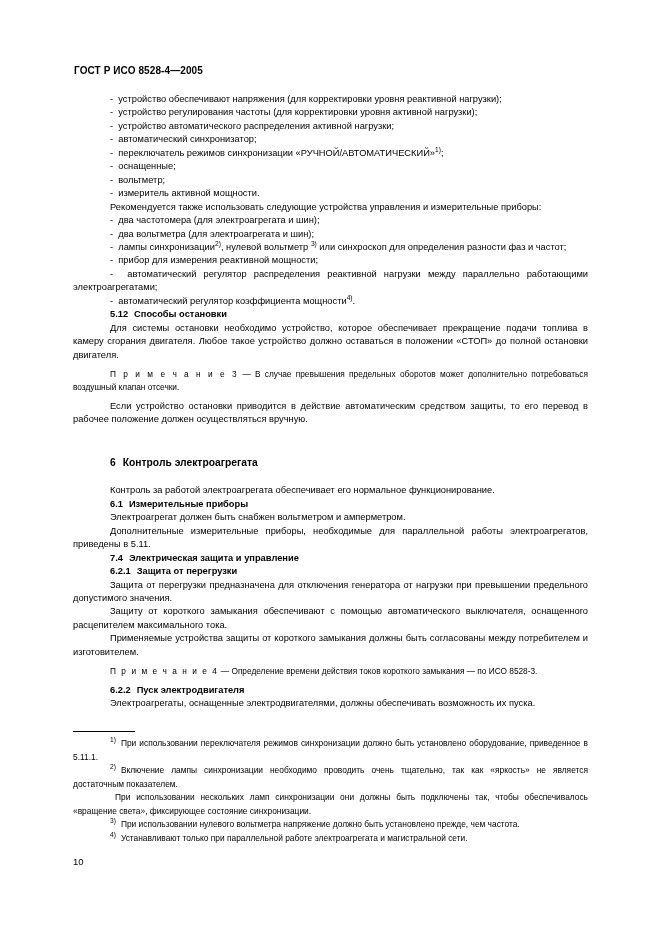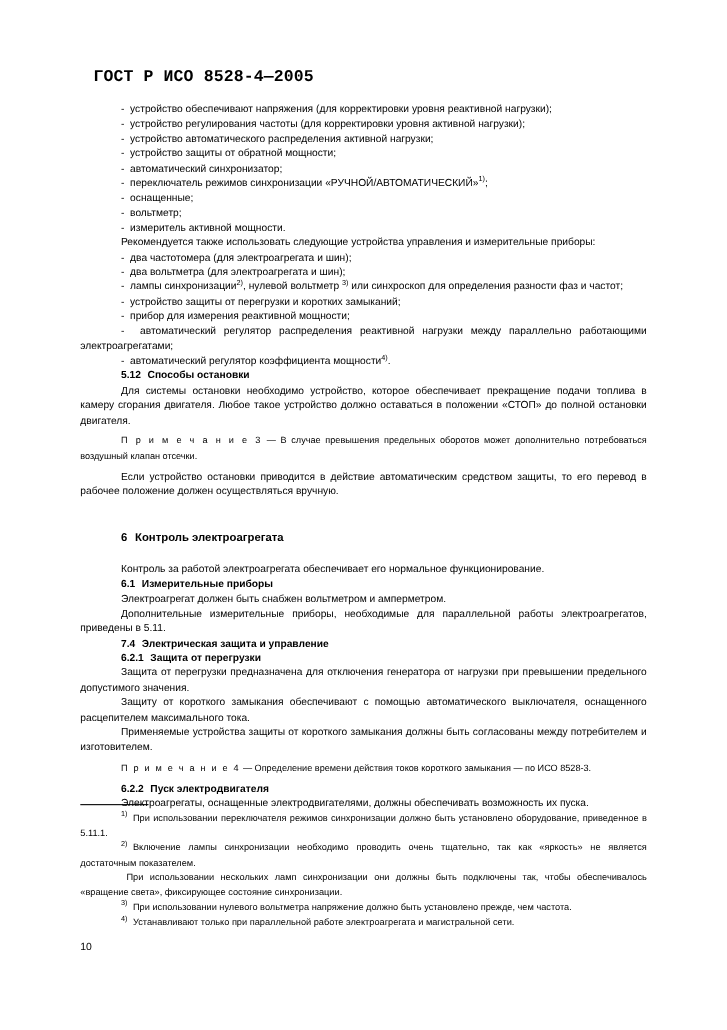--- a/index.html
+++ b/index.html
@@ -20,27 +20,26 @@
     overflow: hidden;
     box-sizing: border-box;
   }
   .content {
     position: absolute;
     left: 73px;
     top: 64px;
     width: 515px;
   }
   .doc-header {
-    font-size: 15px;
+    font-size: 10px;
     font-weight: bold;
     letter-spacing: 0.1px;
     line-height: 13px;
-    margin: 0 0 16px 12px;
+    margin: 0 0 16px 1px;
     white-space: nowrap;
-    font-family: Liberation Mono, monospace;
   }
   .body-block {
     font-size: 9.3px;
     line-height: 13.45px;
     text-align: justify;
     text-justify: inter-word;
   }
   p {
     margin: 0;
   }
@@ -129,33 +128,31 @@
 
   <div class="content">
 
     <div class="doc-header">ГОСТ Р ИСО 8528-4—2005</div>
 
     <div class="body-block">
 
       <p class="bullet">устройство обеспечивают напряжения (для корректировки уровня реактивной нагрузки);</p>
       <p class="bullet">устройство регулирования частоты (для корректировки уровня активной нагрузки);</p>
       <p class="bullet">устройство автоматического распределения активной нагрузки;</p>
-      <p class="bullet">устройство защиты от обратной мощности;</p>
       <p class="bullet">автоматический синхронизатор;</p>
       <p class="bullet"><span>переключатель режимов синхронизации «РУЧНОЙ/АВТОМАТИЧЕСКИЙ»</span><sup>1)</sup><span>;</span></p>
       <p class="bullet">оснащенные;</p>
       <p class="bullet">вольтметр;</p>
       <p class="bullet">измеритель активной мощности.</p>
 
       <p class="indent">Рекомендуется также использовать следующие устройства управления и измерительные приборы:</p>
 
       <p class="bullet">два частотомера (для электроагрегата и шин);</p>
       <p class="bullet">два вольтметра (для электроагрегата и шин);</p>
       <p class="bullet"><span>лампы синхронизации</span><sup>2)</sup><span>, нулевой вольтметр </span><sup>3)</sup><span> или синхроскоп для определения разности фаз и частот;</span></p>
-      <p class="bullet">устройство защиты от перегрузки и коротких замыканий;</p>
       <p class="bullet">прибор для измерения реактивной мощности;</p>
       <p class="bullet">автоматический регулятор распределения реактивной нагрузки между параллельно работающими электроагрегатами;</p>
       <p class="bullet"><span>автоматический регулятор коэффициента мощности</span><sup>4)</sup><span>.</span></p>
 
       <p class="hd"><span class="num">5.12</span><span>Способы остановки</span></p>
       <p class="indent">Для системы остановки необходимо устройство, которое обеспечивает прекращение подачи топлива в камеру сгорания двигателя. Любое такое устройство должно оставаться в положении «СТОП» до полной остановки двигателя.</p>
 
       <p class="note"><span class="lbl">П р и м е ч а н и е  3</span><span> — В случае превышения предельных оборотов может дополнительно потребоваться воздушный клапан отсечки.</span></p>
 
       <p class="indent">Если устройство остановки приводится в действие автоматическим средством защиты, то его перевод в рабочее положение должен осуществляться вручную.</p>

